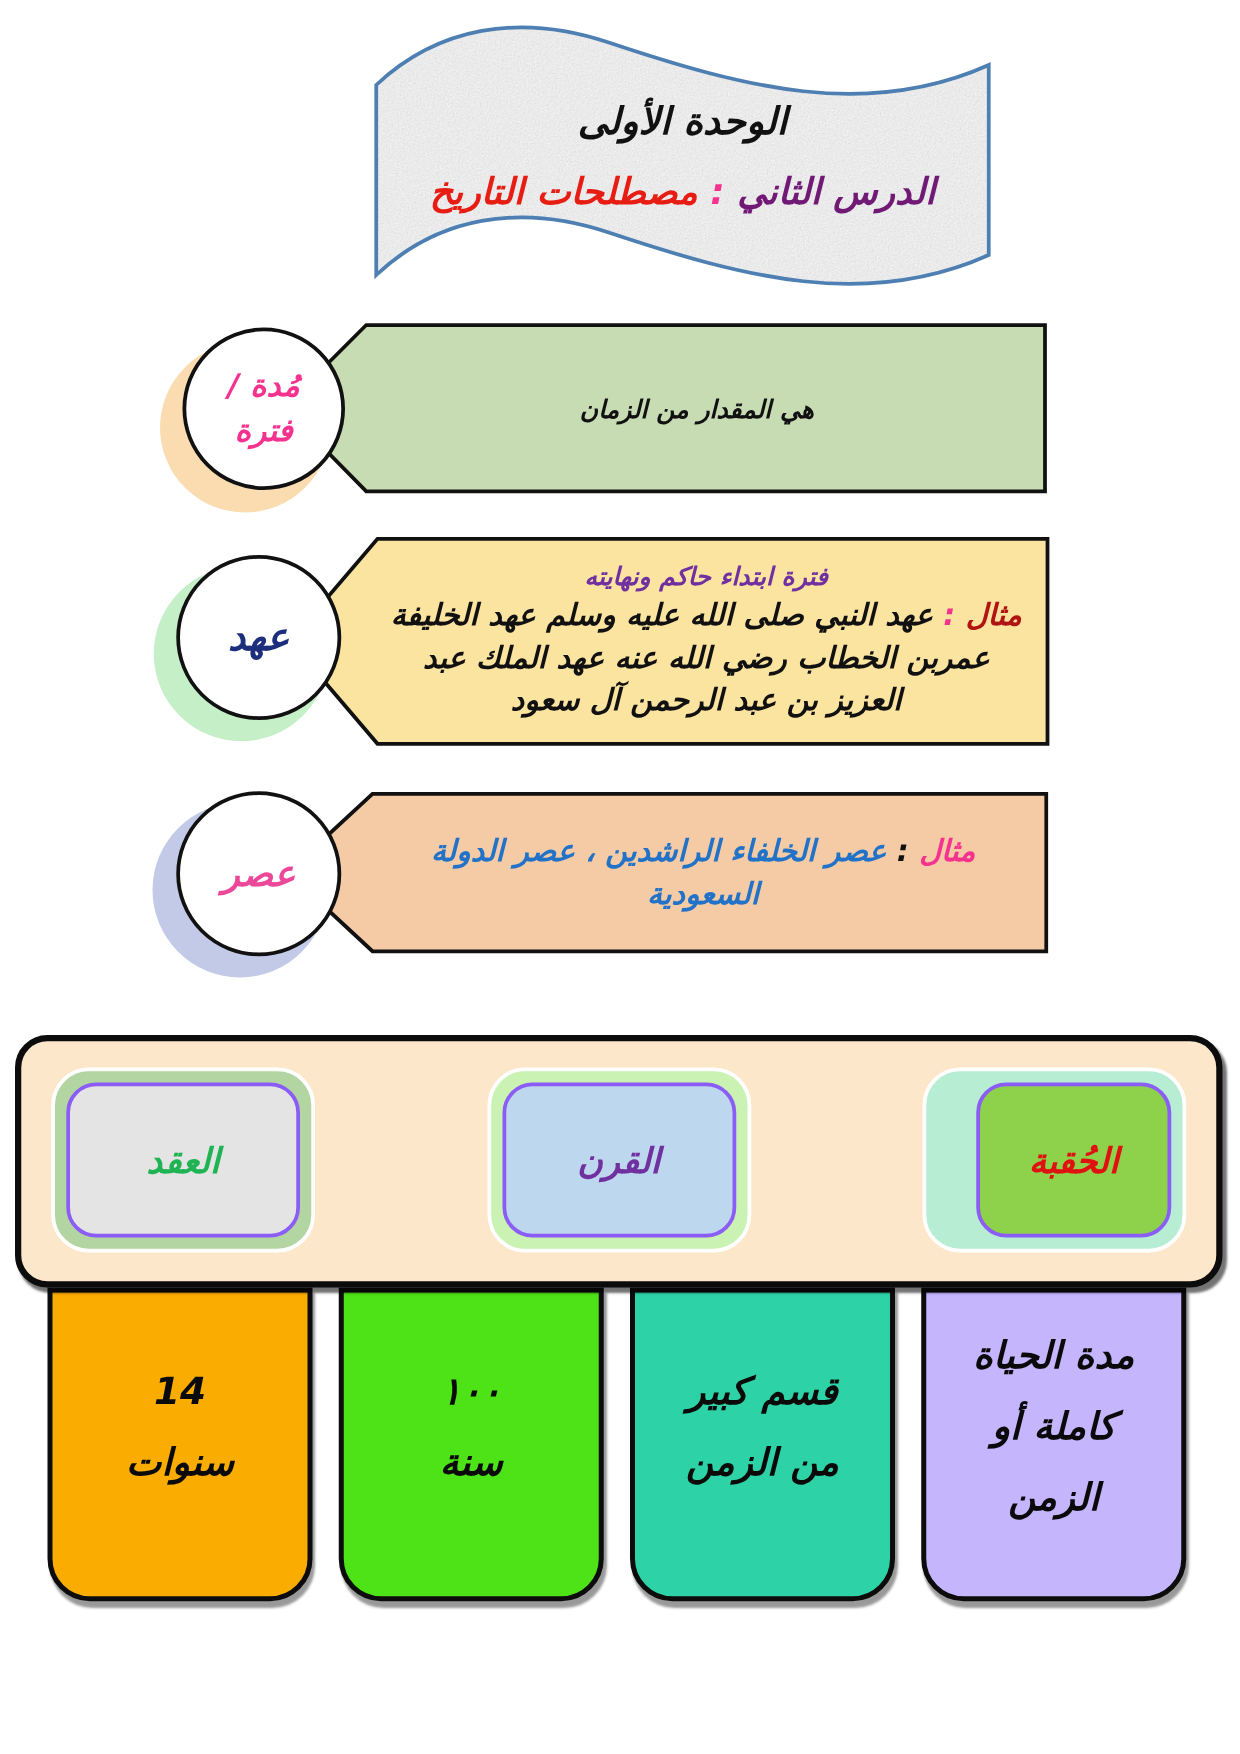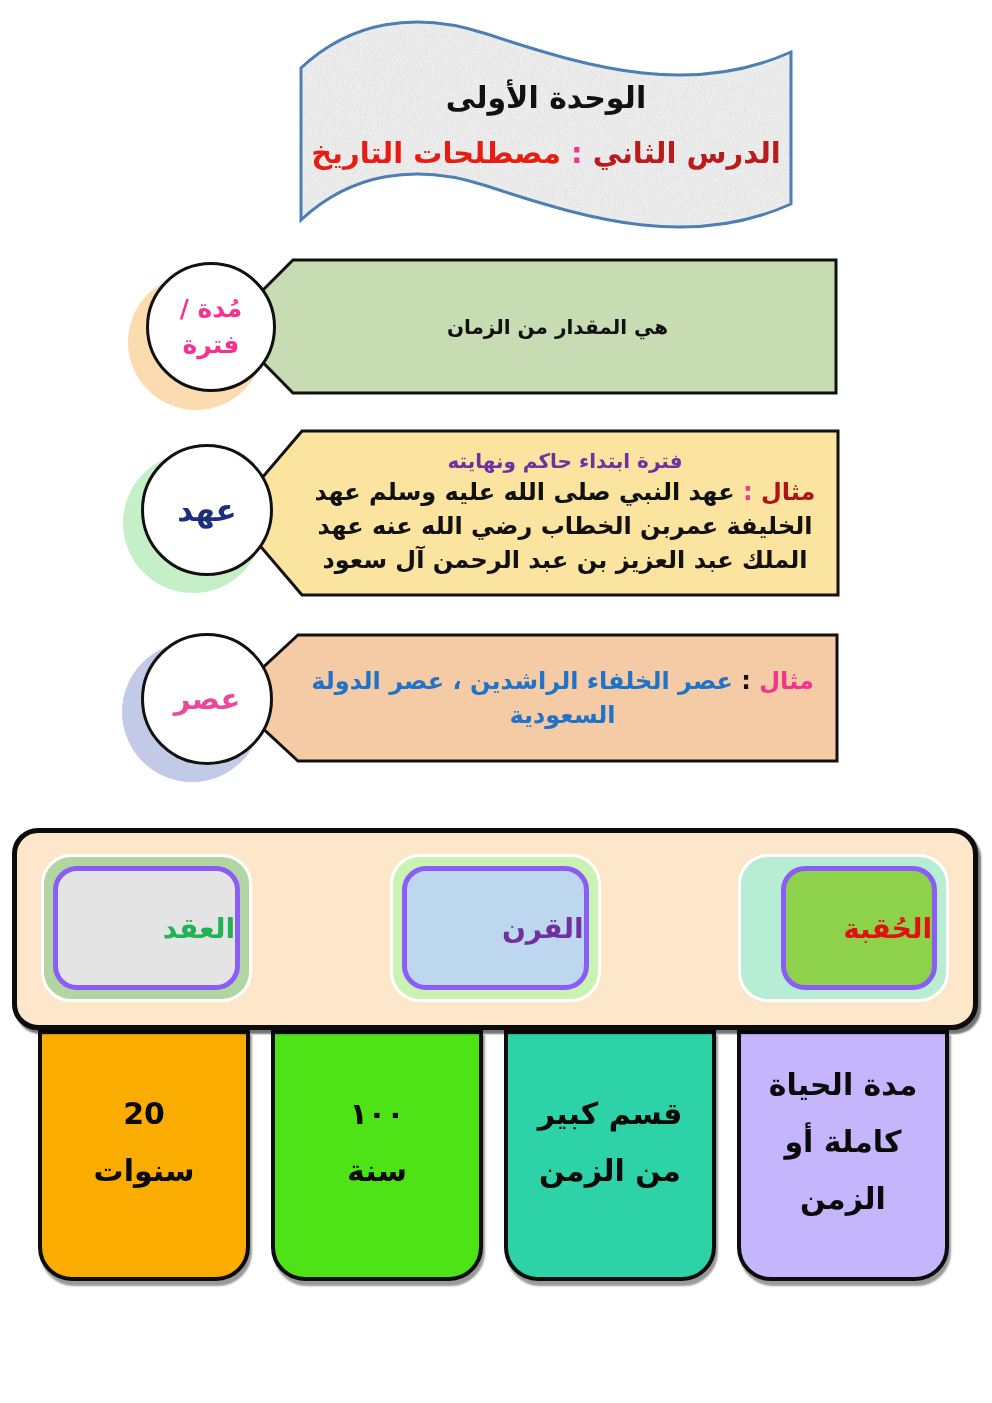--- a/index.html
+++ b/index.html
@@ -1,17 +1,17 @@
 <!DOCTYPE html>
 <html><head>
 <meta charset="utf-8">
 <style>
   * { margin:0; padding:0; box-sizing:border-box; }
   body { background:#fff; font-family:"DejaVu Sans", sans-serif; }
-  .canvas { position:relative; width:992px; height:1403px; background:#fff; overflow:hidden; margin:0 auto; }
+  .canvas { position:relative; width:992px; height:1403px; background:#fff; overflow:hidden; margin:0 auto;font-style:italic; }
   .abs { position:absolute; }
   .prelines { white-space:pre-line; }
 
   
   .flag { left:295px; top:8px; width:502px; height:228px; }
   .flag svg { position:absolute; left:0; top:0; width:100%; height:100%; }
   .flag-text { position:absolute; left:0; top:0; width:100%; height:100%; direction:rtl; text-align:center; }
   .flag-line1 { position:absolute; top:72px; width:100%; font-size:30px; font-weight:bold; color:#111; }
   .flag-line2 { position:absolute; top:128px; width:100%; font-size:29px; font-weight:bold; }
 
@@ -52,22 +52,22 @@
     box-shadow:3px 4px 2px rgba(0,0,0,0.55); z-index:2;
   }
   .era-row {
     position:absolute; left:24px; right:24px; top:21px; height:148px;
     display:flex; direction:rtl; justify-content:space-between;
   }
   .era-frame {
     width:211px; height:148px; border-radius:30px; border:3px solid #fff; padding:9px;
   }
   .era-box {
-    width:100%; height:100%; border:5px solid #8b5cf6; border-radius:24px;
-    display:flex; align-items:center; 
+    width:100%; height:100%; border:3px solid #8b5cf6; border-radius:24px;
+    display:flex; align-items:center; justify-content:center;
     font-size:28px; font-weight:bold; direction:rtl;
   }
   .columns-row {
     left:38px; top:1030px; width:911px; height:251px;
     display:flex; direction:rtl; justify-content:space-between; z-index:1;
   }
   .era-column {
     width:212px; height:100%;
     border:4px solid #0c0c0c; border-radius:0 0 34px 34px;
     box-shadow:2px 5px 2px rgba(0,0,0,0.4);
@@ -93,21 +93,21 @@
         </clipPath>
       </defs>
       <g clip-path="url(#flagclip)">
         <rect x="0" y="0" width="502" height="228" style="fill: rgb(237, 237, 237);"></rect>
         <rect x="0" y="0" width="502" height="228" filter="url(#grain)" opacity="0.45"></rect>
       </g>
       <path d="M 6,60 C 55,14 120,2 192,26 C 300,62 398,88 496,44 L 496,196 C 398,240 300,214 192,178 C 120,154 55,166 6,212 Z" fill="none" stroke-width="3" style="stroke: rgb(77, 127, 179);"></path>
     </svg>
     <div class="flag-text">
       <div class="flag-line1">الوحدة الأولى</div>
-      <div class="flag-line2"><span style="color: #b91c1c;">الدرس الثاني</span><span style="color: rgb(245, 51, 143);"> : </span><span style="color: rgb(231, 29, 19);">مصطلحات التاريخ</span></div>
+      <div class="flag-line2"><span style="color: #701a75;">الدرس الثاني</span><span style="color: rgb(245, 51, 143);"> : </span><span style="color: rgb(231, 29, 19);">مصطلحات التاريخ</span></div>
     </div>
   </div>
 
   <div class="abs shadow-circle b1-shadow" style="background-color: rgb(250, 220, 176);"></div>
   <svg class="abs banner-svg b1-banner" viewBox="0 0 613 137">
     <polygon points="2,68 68,2 611,2 611,135 68,135" stroke="#111" stroke-width="3" style="fill: rgb(200, 220, 180);"></polygon>
   </svg>
   <div class="abs term-circle b1-circle prelines" style="color: rgb(245, 51, 143);">مُدة /
 فترة</div>
   <div class="abs banner-text b1-text">
@@ -154,17 +154,17 @@
   </div>
 
   <div class="abs columns-row">
     <div class="era-column prelines" style="background-color: #c4b5fd;">مدة الحياة
 كاملة أو
 الزمن</div>
     <div class="era-column prelines" style="background-color: rgb(46, 210, 167);">قسم كبير
 من الزمن</div>
     <div class="era-column prelines" style="background-color: rgb(77, 227, 22);">١٠٠
 سنة</div>
-    <div class="era-column prelines" style="background-color: rgb(251, 172, 0);">20
+    <div class="era-column prelines" style="background-color: rgb(251, 172, 0);">14
 سنوات</div>
   </div>
 
 </div>
 
 </body></html>

